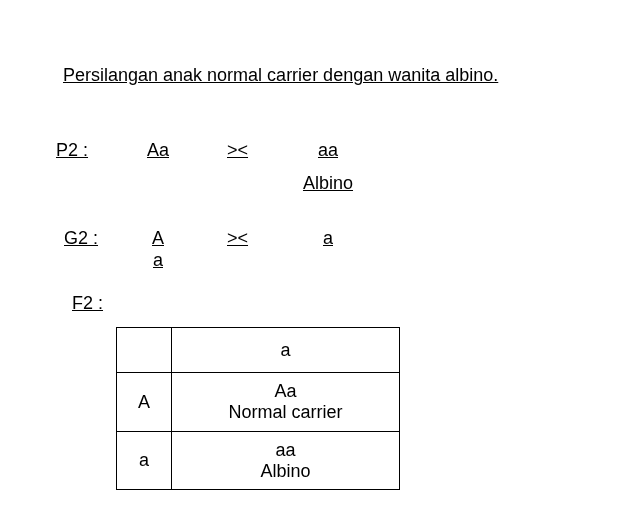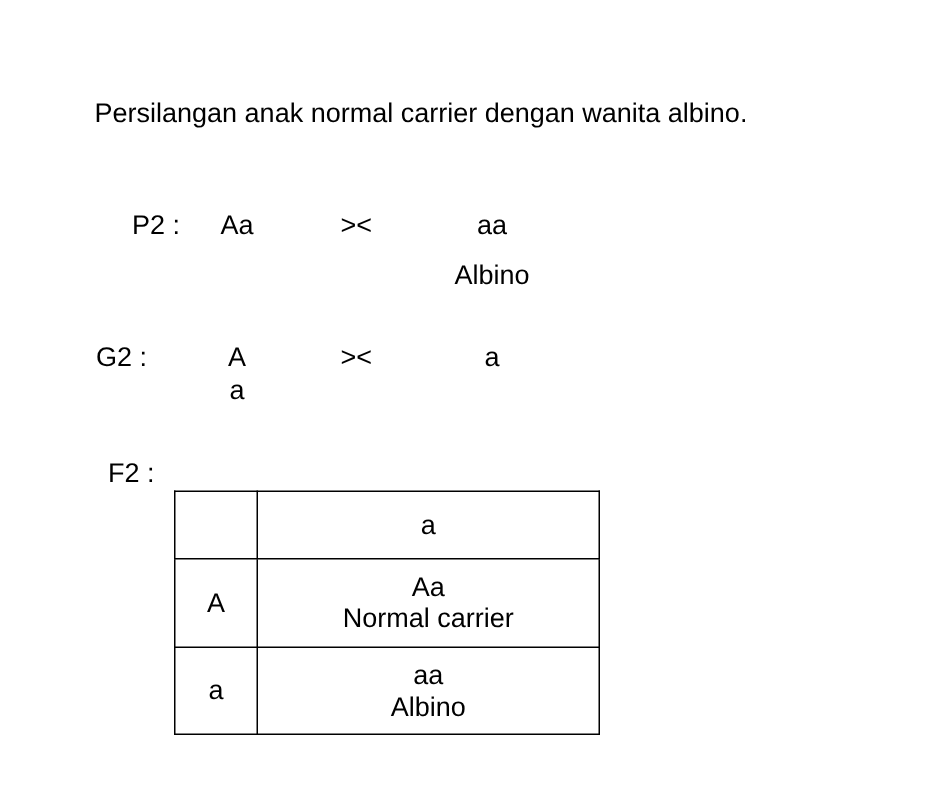--- a/index.html
+++ b/index.html
@@ -1,20 +1,20 @@
 <!DOCTYPE html>
 <html><head>
   <meta charset="utf-8">
   <style>
     html, body { margin: 0; padding: 0; background: #ffffff; }
     body {
       width: 628px; height: 525px; position: relative; overflow: hidden;
       font-family: "Liberation Sans", sans-serif; color: #000; font-size: 18px;
     }
-    .abs { position: absolute; white-space: nowrap; line-height: 22px; }
+    .abs { position: absolute; white-space: nowrap; line-height: 22px; text-decoration: underline; }
     .center { text-align: center; }
     .title { left: 63px; top: 64px; }
     table.punnett {
       position: absolute; left: 116px; top: 327px;
       border-collapse: collapse; font-size: 18px;
     }
     table.punnett td {
       border: 1px solid #000; text-align: center; vertical-align: middle;
       padding: 0; line-height: 21px;
     }
@@ -22,41 +22,41 @@
     .c1 { width: 227px; }
     .r0 { height: 45px; }
     .r1 { height: 59px; }
     .r2 { height: 58px; }
   </style>
 </head>
 <body>
 
 <div class="abs title">Persilangan anak normal carrier dengan wanita albino.</div>
 
-<div class="abs" style="left:88px; top:139px;">P2 :</div>
+<div class="abs" style="left:56px; top:139px;">P2 :</div>
 <div class="abs center" style="left:118px; top:139px; width:80px;">
   <div>Aa</div>
 </div>
 <div class="abs" style="left:227px; top:139px;">&gt;&lt;</div>
 <div class="abs center" style="left:288px; top:139px; width:80px;">
   <div>aa</div>
   <div style="margin-top:11px;">Albino</div>
 </div>
 
 <div class="abs" style="left:64px; top:227px;">G2 :</div>
 <div class="abs center" style="left:118px; top:227px; width:80px;">
   <div>A</div>
   <div>a</div>
 </div>
 <div class="abs" style="left:227px; top:227px;">&gt;&lt;</div>
 <div class="abs center" style="left:288px; top:227px; width:80px;">
   <div>a</div>
 </div>
 
-<div class="abs" style="left:72px; top:304px;">F2 :</div>
+<div class="abs" style="left:72px; top:292px;">F2 :</div>
 
 <table class="punnett">
   <tbody>
       <tr class="r0">
     <td class="c0"></td>
     <td class="c1">a</td>
   </tr>
   <tr class="r1">
     <td class="c0">A</td>
     <td class="c1">

